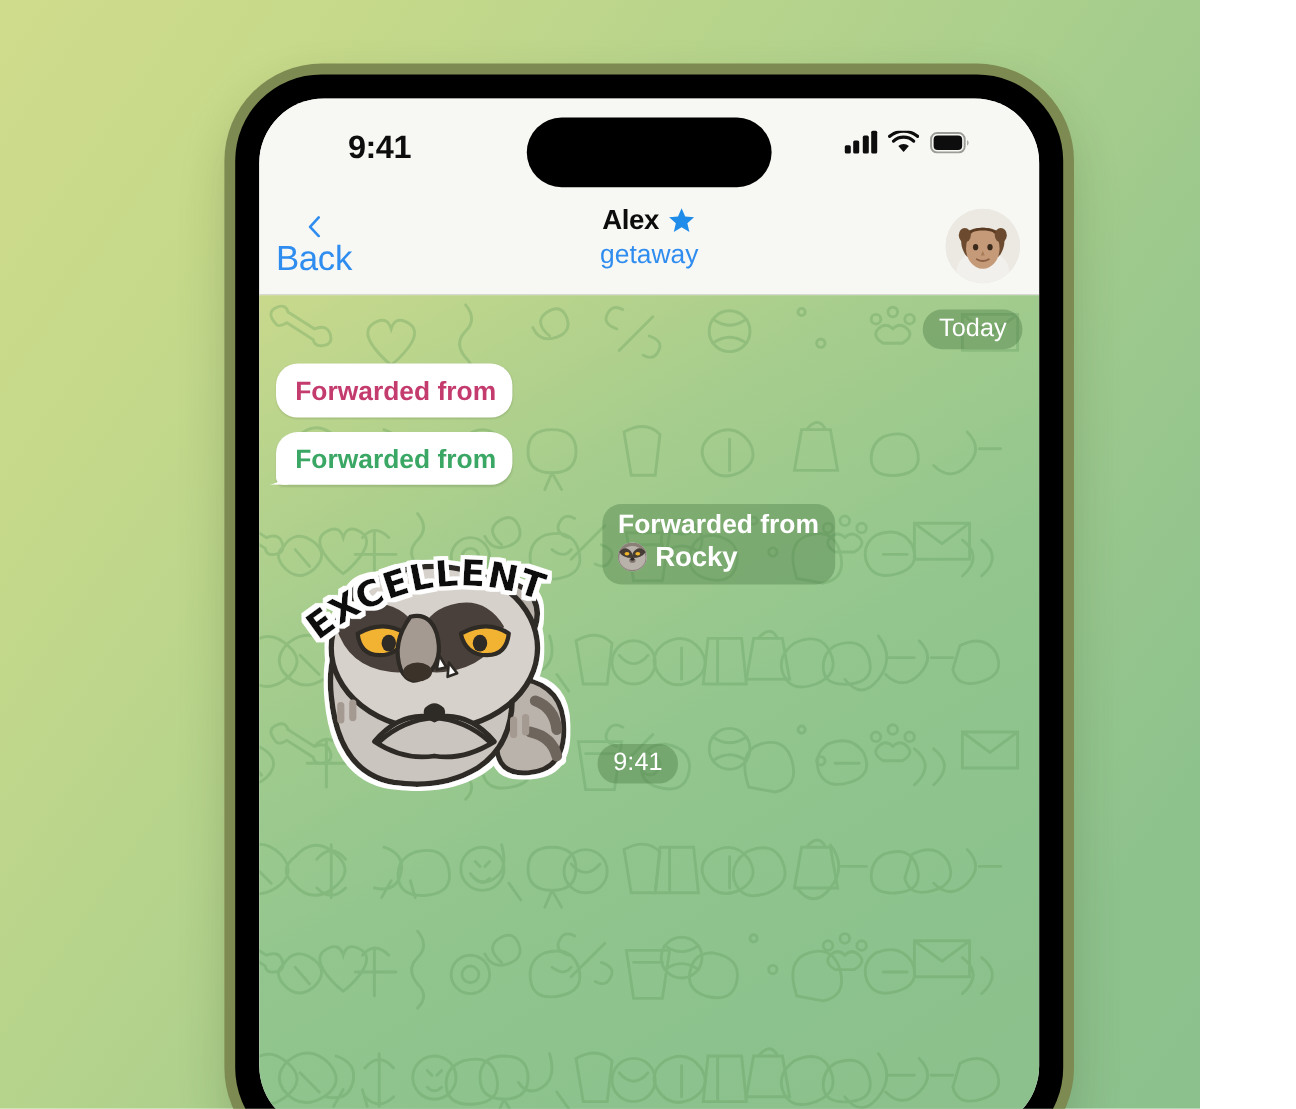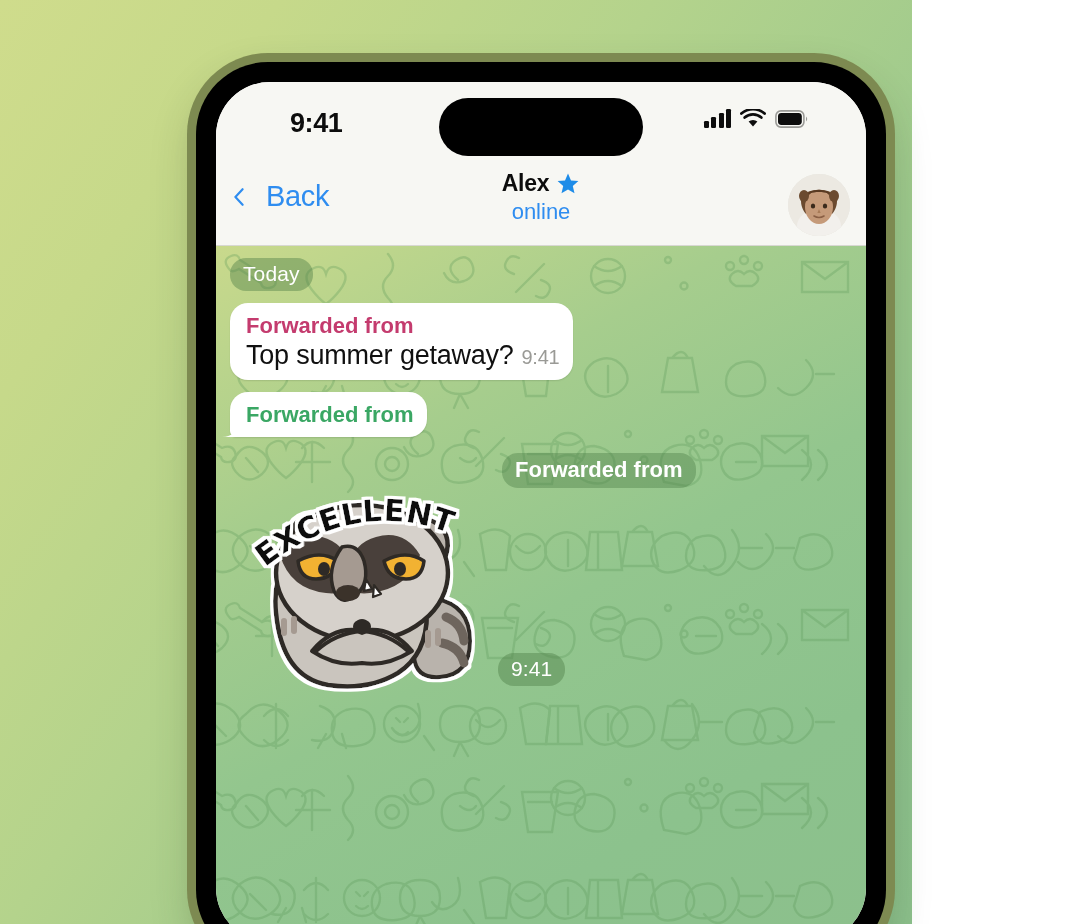--- a/index.html
+++ b/index.html
@@ -7,21 +7,21 @@
   html, body {
     width: 1080px;
     height: 924px;
     overflow: hidden;
     font-family: "Liberation Sans", sans-serif;
   }
 
   
   #backdrop {
     position: relative;
-    width: 912px;
+    width: 1000px;
     height: 924px;
     background: linear-gradient(125deg,
        #cfdc8c 0%,
        #c6d98a 18%,
        #b4d38c 42%,
        #9dc98d 68%,
        #8ec28d 88%,
        #8cc08c 100%);
   }
 
@@ -94,23 +94,24 @@
     height: 86px;
     background: #f7f7f3;
     border-bottom: 0.5px solid #d8d8d2;
   }
   #back-button {
     position: absolute;
     left: 14px;
     top: 20px;
     display: flex;
     align-items: center;
-    gap: 18px;
+    gap: 2px;
     color: #2f8df0;
     cursor: pointer;
+    flex-direction: column;
   }
   #back-button .chev { display: block; width: 18px; height: 18px; }
   #back-label { font-size: 29px; font-weight: 500; letter-spacing: -0.3px; }
 
   #header-center {
     position: absolute;
     left: 50%;
     transform: translateX(-50%);
     top: 10px;
     text-align: center;
@@ -169,21 +170,21 @@
   
   .pill {
     display: inline-block;
     background: rgba(76,124,70,0.42);
     color: #ffffff;
     font-size: 21px;
     border-radius: 16px;
     padding: 4px 13px 5px 13px;
     letter-spacing: 0.1px;
   }
-  #date-row { text-align: left; margin-bottom: 12px; }
+  #date-row { text-align: right; margin-bottom: 12px; }
 
   
   .msg-row { display: flex; margin-bottom: 12px; }
   .bubble {
     position: relative;
     background: #ffffff;
     border-radius: 18px;
     padding: 10px 14px 9px 16px;
     max-width: 480px;
     box-shadow: 0 1px 1.5px rgba(40,60,30,0.14);
@@ -314,21 +315,21 @@
           <span id="back-label">Back</span>
         </div>
 
         <div id="header-center">
           <div id="title-row">
             <span id="chat-title">Alex</span>
             <svg width="24" height="24" viewBox="0 0 24 24">
               <path d="M12 1.6 L15 8.4 L22.4 9.1 L16.8 14 L18.5 21.3 L12 17.4 L5.5 21.3 L7.2 14 L1.6 9.1 L9 8.4 Z" fill="#1e8ce8"></path>
             </svg>
           </div>
-          <div id="chat-status">online</div>
+          <div id="chat-status">getaway</div>
         </div>
 
         <div id="header-avatar">
           <svg viewBox="0 0 62 62" width="62" height="62">
             <rect width="62" height="62" fill="#ece9e2"></rect>
             <ellipse cx="31" cy="52" rx="22" ry="17" fill="#f2f0ec"></ellipse>
             <path d="M13 27 C13 12 49 12 49 27 C49 33 46 38 44 40 L18 40 C16 38 13 33 13 27 Z" fill="#6b4a2f"></path>
             <ellipse cx="31" cy="33" rx="14" ry="17" fill="#c59a79"></ellipse>
             <path d="M17 24 C19 13 43 13 45 24 C43 20 38 18 31 18 C24 18 19 20 17 24 Z" fill="#593a22"></path>
             <ellipse cx="25" cy="32" rx="2.2" ry="2.6" fill="#3a2a1c"></ellipse>
@@ -413,36 +414,47 @@
 
         <div id="messages">
 
           <div id="date-row">
             <span class="pill">Today</span>
           </div>
 
           <div class="msg-row">
             <div class="bubble" style="max-width:362px">
               <div class="fwd-label" style="color:#c43b6e">Forwarded from</div>
-              <div class="msg-text">
-                <span>Top summer getaway?</span><span class="time-inline">9:41</span>
-              </div>
             </div>
           </div>
 
           <div class="msg-row">
             <div class="bubble tailed" style="max-width:472px">
               <div class="fwd-label" style="color:#3aa764">Forwarded from</div>
             </div>
           </div>
 
           <div id="sticker-group" style="height:250px">
 
             <div id="rocky-fwd">
               <span class="fwd-label">Forwarded from</span>
+              <span class="fwd-name-row">
+                <span class="mini-avatar">
+                  <svg viewBox="0 0 24 24" width="24" height="24">
+                    <rect width="24" height="24" fill="#8a8078"></rect>
+                    <ellipse cx="12" cy="13" rx="11" ry="10" fill="#b8b2ab"></ellipse>
+                    <path d="M1 8 q4 -5 8 -2 q3 2 3 5 q0 -3 3 -5 q4 -3 8 2 q-3 5 -11 5 q-8 0 -11 -5 Z" fill="#453c36"></path>
+                    <ellipse cx="7.5" cy="9.5" rx="2" ry="1.4" fill="#f0b429"></ellipse>
+                    <ellipse cx="16.5" cy="9.5" rx="2" ry="1.4" fill="#f0b429"></ellipse>
+                    <ellipse cx="12" cy="15" rx="2.6" ry="2" fill="#7d736b"></ellipse>
+                    <ellipse cx="12" cy="14" rx="1.6" ry="1.2" fill="#2e2724"></ellipse>
+                  </svg>
+                </span>
+                <span class="fwd-name">Rocky</span>
+              </span>
             </div>
 
             <div id="sticker">
               <svg viewBox="0 0 250 212" width="250" height="212">
                 <defs>
                   <path id="arcPath" d="M18 92 Q120 6 232 62" fill="none"></path>
                   <filter id="stickerOutline" x="-20%" y="-20%" width="140%" height="140%">
                     <feMorphology operator="dilate" radius="3" in="SourceAlpha" result="thick"></feMorphology>
                     <feFlood flood-color="#ffffff" result="wcol"></feFlood>
                     <feComposite in="wcol" in2="thick" operator="in" result="white"></feComposite>

